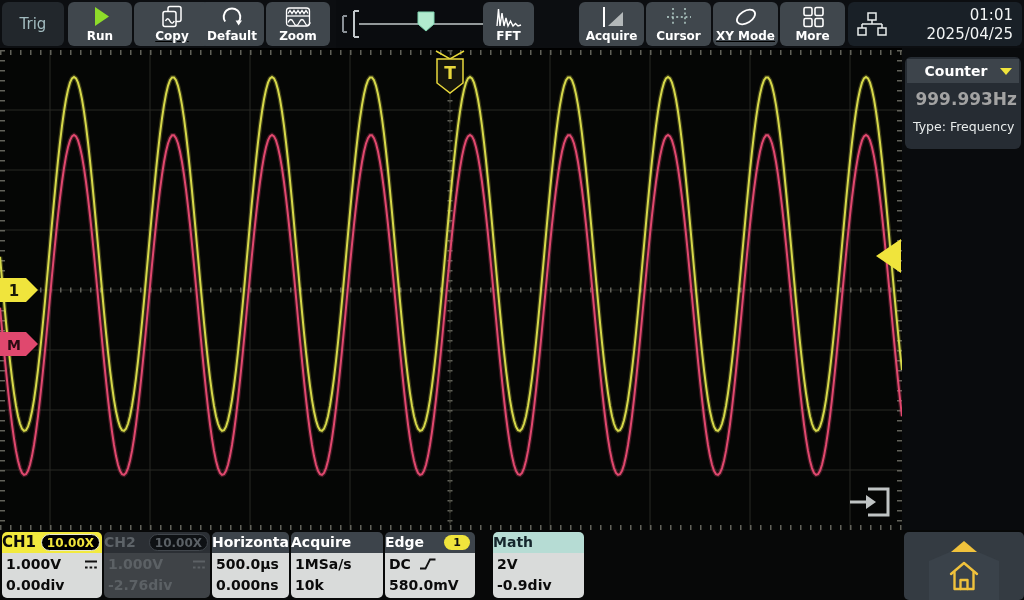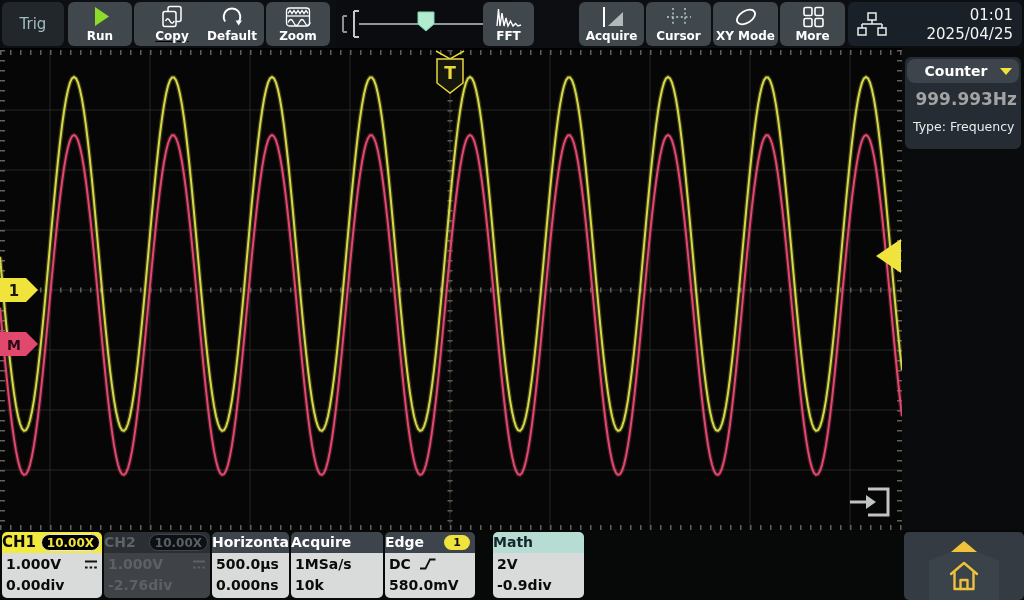--- a/index.html
+++ b/index.html
@@ -18,21 +18,21 @@
   .clock { position:absolute; left:848px; top:2px; width:174px; height:44px; background:#192027; border-radius:6px; color:#f2f4f4; }
   .clock .t { position:absolute; right:9px; top:4px; font-size:15px; text-align:right; line-height:19px; }
   .clock svg { position:absolute; left:9px; top:10px; }
 
   
   .scope { position:absolute; left:0; top:50px; width:902px; height:480px; background:#050605; }
 
   
   .rpanel { position:absolute; left:902px; top:48px; width:122px; height:482px; background:#090b0d; }
   .counter-card { position:absolute; left:3px; top:9px; width:116px; height:92px; background:#262c33; border-radius:6px; }
-  .counter-head { position:absolute; left:2px; top:2px; width:112px; height:24px; background:#3d444b; border-radius:8px;
+  .counter-head { position:absolute; left:2px; top:2px; width:112px; height:24px; background:#3d444b; border-radius:0;
                   display:flex; align-items:center; justify-content:center; }
   .counter-head .cap { color:#fff; font-size:14px; font-weight:bold; margin-right:14px; }
   .counter-head svg { position:absolute; right:7px; top:9px; }
   .counter-val { position:absolute; left:0; top:32px; width:112px; text-align:right; color:#a3a3a3; font-size:17px; font-weight:bold; }
   .counter-type { position:absolute; left:8px; top:62px; color:#e8ecec; font-size:12.5px; }
 
   
   .bottombar { position:absolute; left:0; top:530px; width:1024px; height:70px; background:#070808; }
   .blk { position:absolute; top:2px; height:66px; border-radius:5px; overflow:hidden; cursor:pointer; }
   .blk .head { position:relative; height:21px; background:#3d444b; color:#fff; font-size:14px; font-weight:bold;
@@ -148,21 +148,21 @@
       <span class="ico">
         <svg width="26" height="24" viewBox="0 0 26 24" stroke="#bcd8d2" stroke-width="1.4" fill="none">
           <line x1="1" y1="12" x2="25" y2="12" stroke-dasharray="2,2.6"></line>
           <line x1="7" y1="3" x2="7" y2="21" stroke-dasharray="2,2.6"></line>
           <line x1="19" y1="3" x2="19" y2="21" stroke-dasharray="2,2.6"></line>
         </svg>
       </span>
       <span class="lbl">Cursor</span>
     </div>
 
-    <div class="tb-btn" style="left:713px;width:65px;">
+    <div class="tb-btn" style="left:713px;width:65px;text-decoration:underline;">
       <span class="ico">
         <svg width="26" height="24" viewBox="0 0 26 24" fill="none">
           <ellipse cx="13" cy="12" rx="10" ry="6" stroke="#fff" stroke-width="1.8" transform="rotate(-32 13 12)"></ellipse>
         </svg>
       </span>
       <span class="lbl">XY Mode</span>
     </div>
 
     <div class="tb-btn" style="left:780px;width:65px;">
       <span class="ico">

